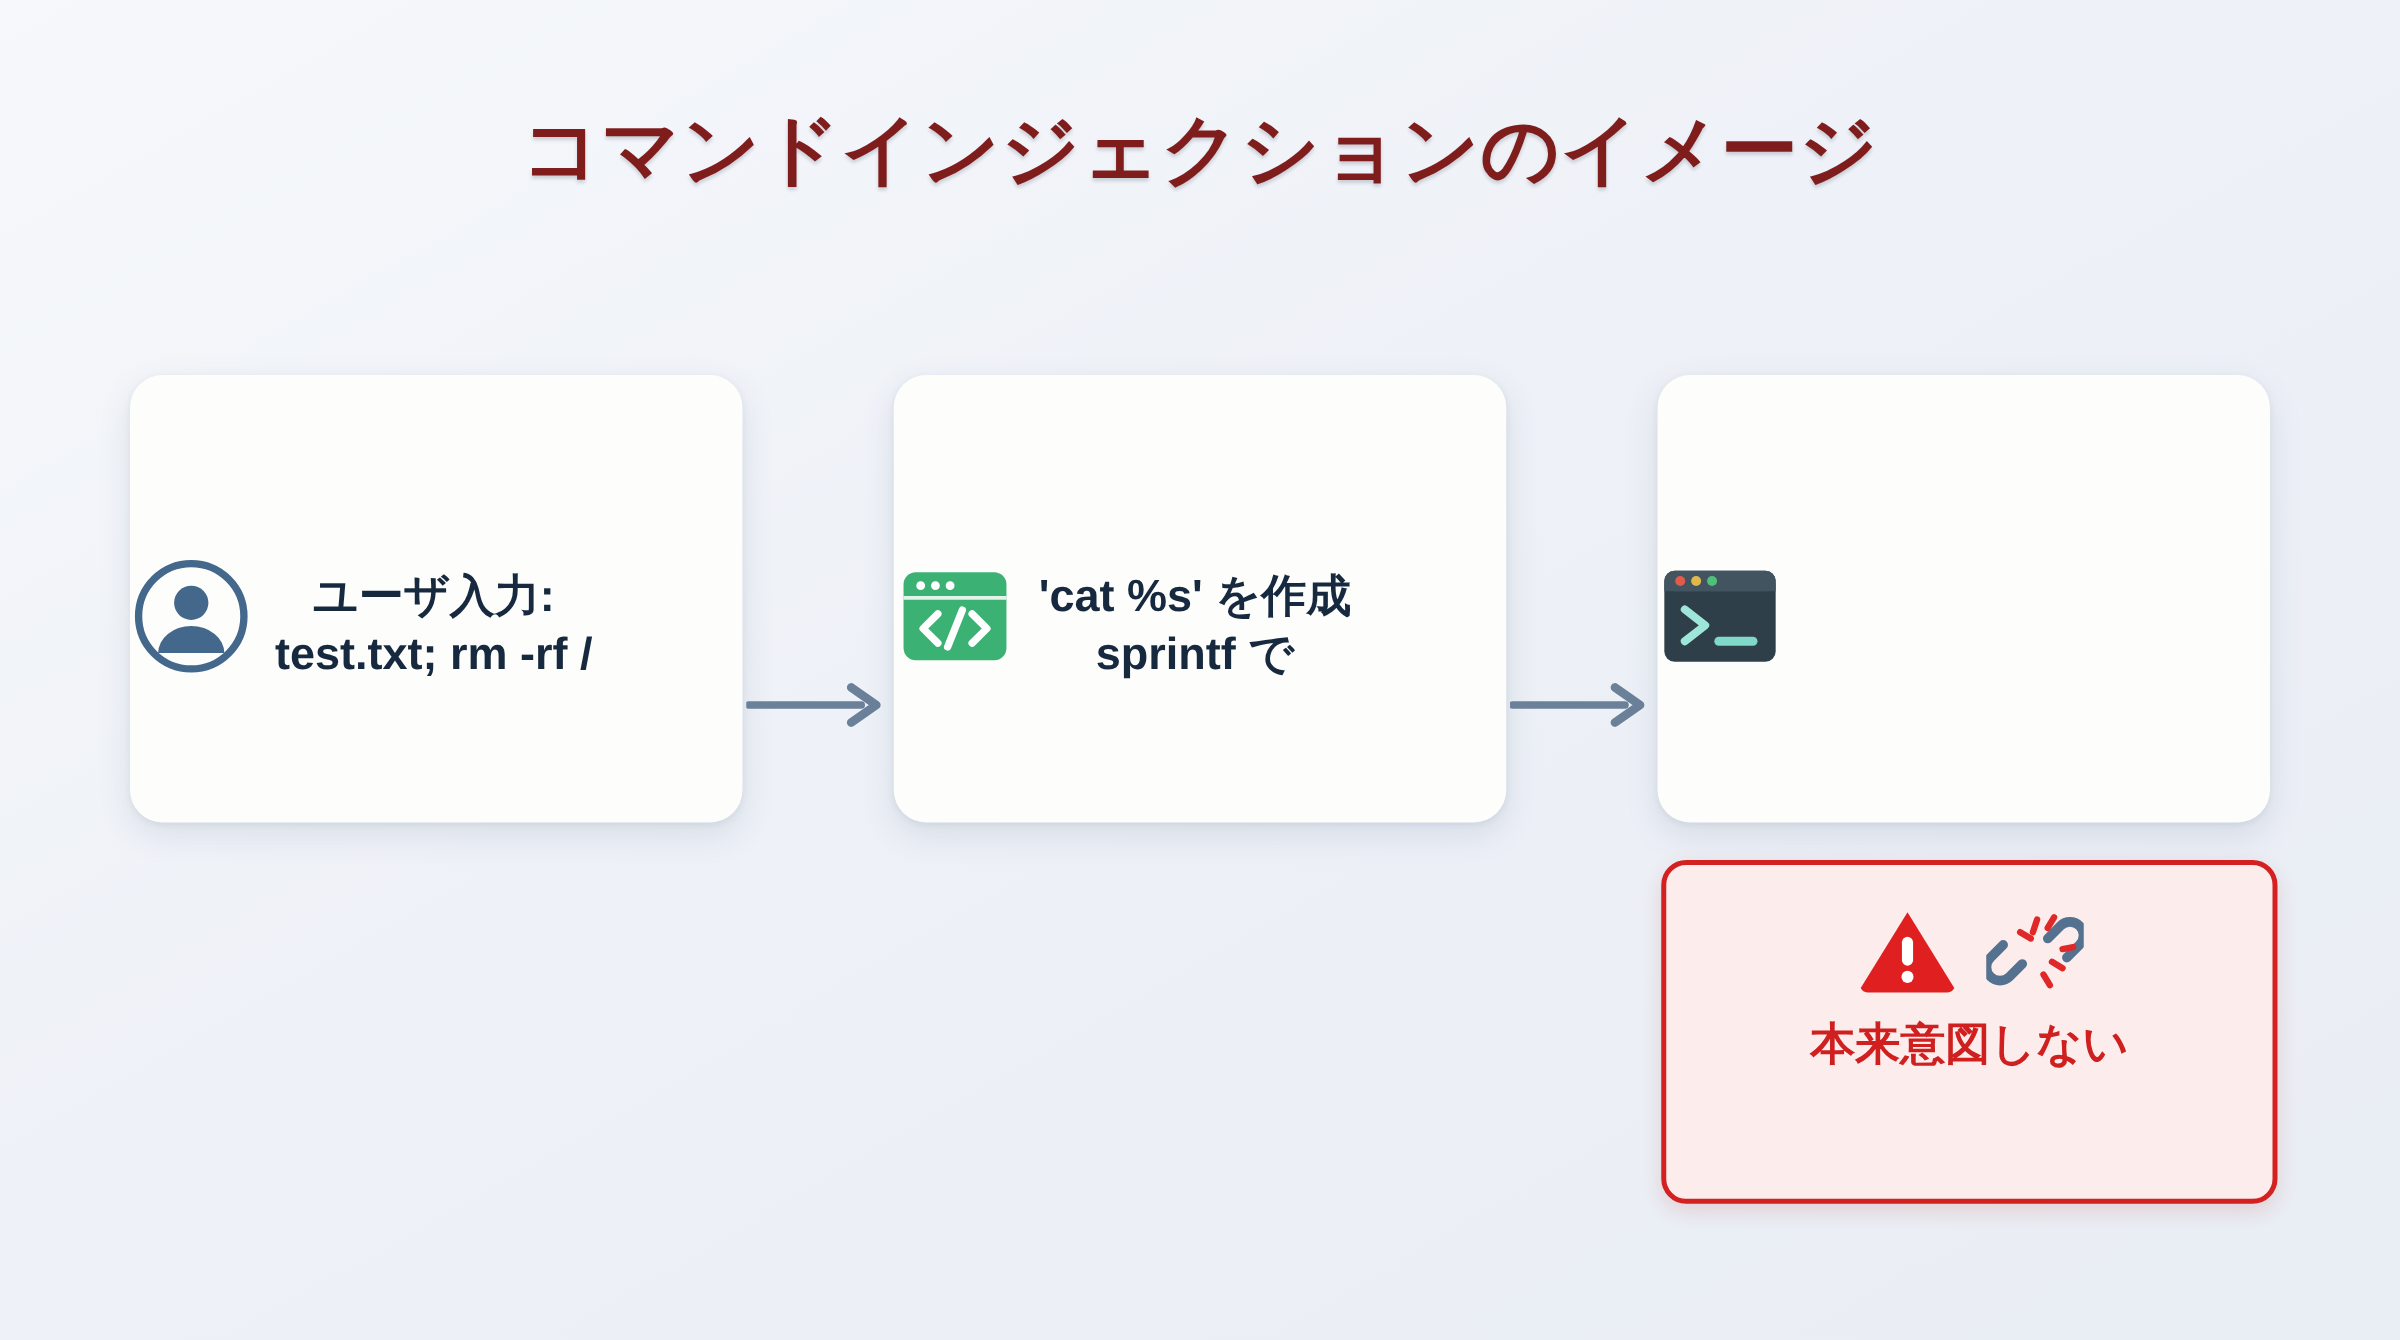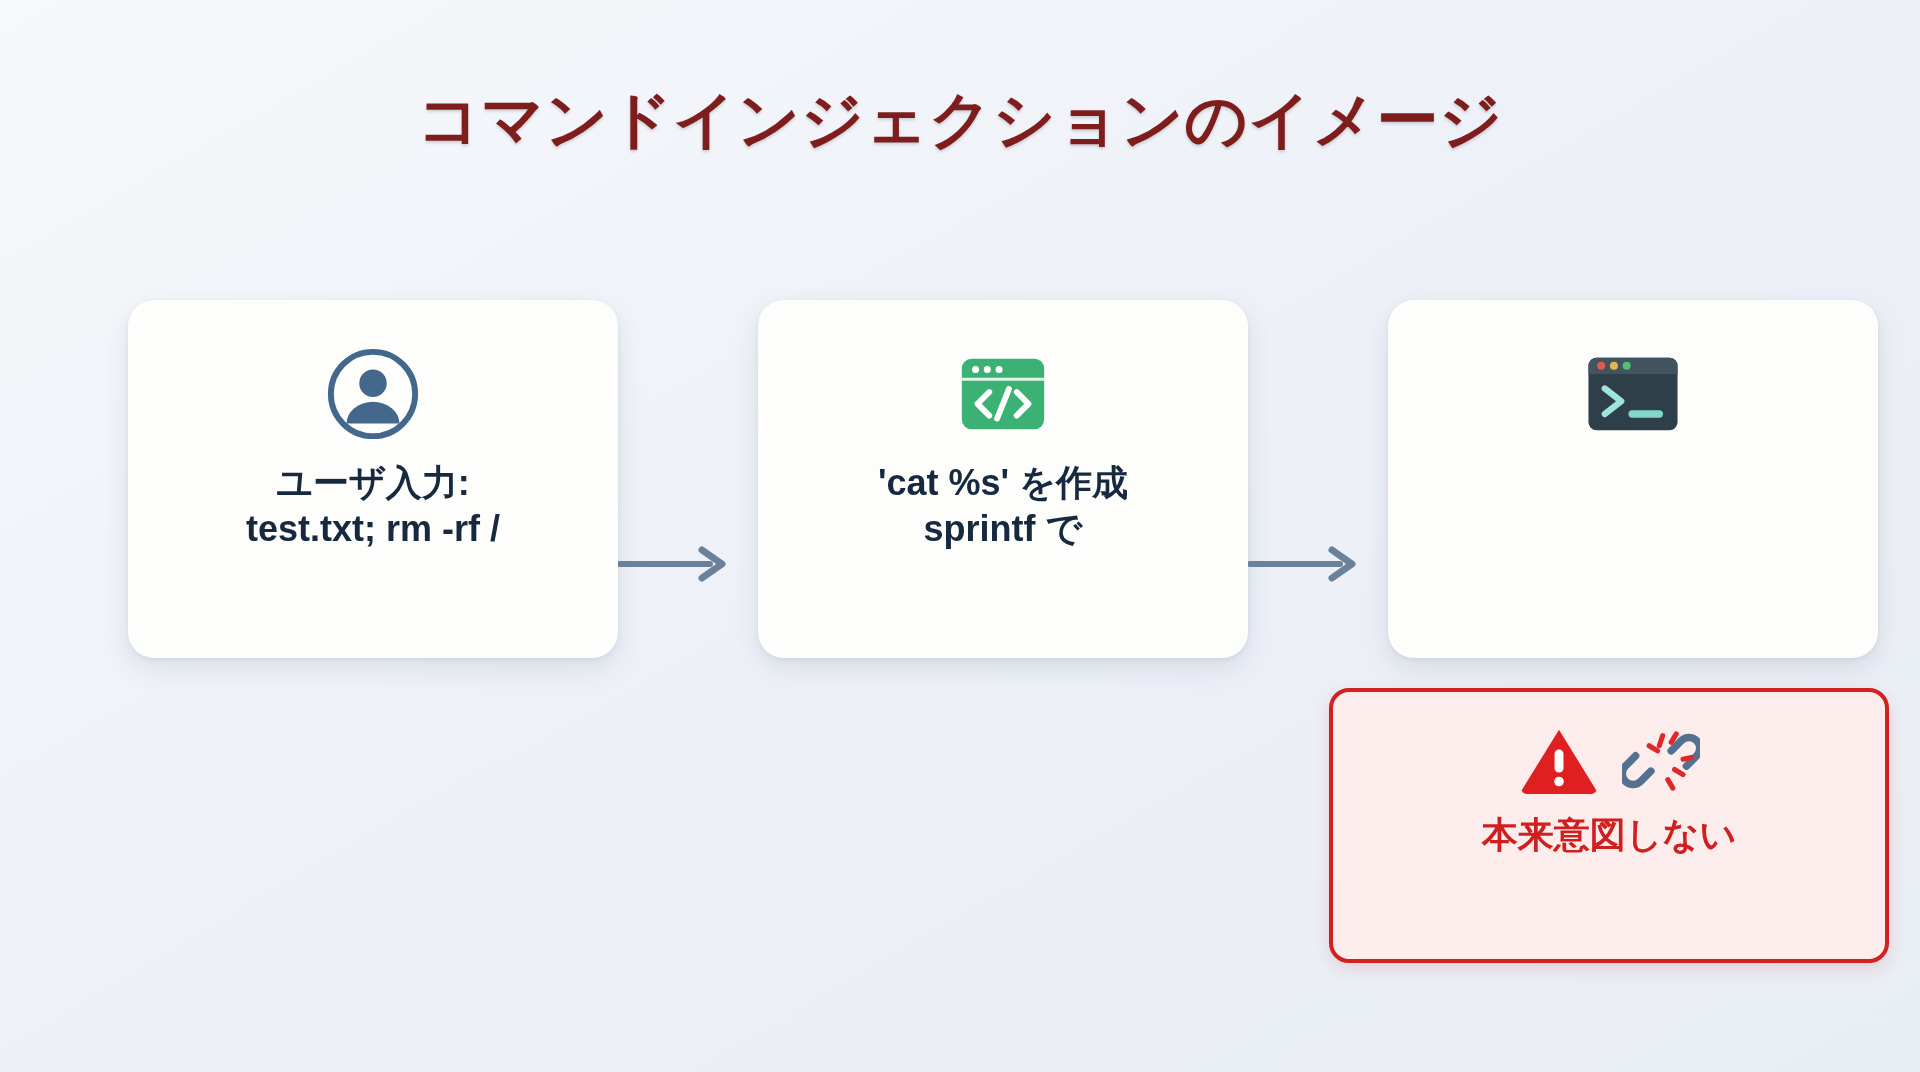--- a/index.html
+++ b/index.html
@@ -43,25 +43,24 @@
   }
 
   .card {
     width: 490px;
     min-height: 358px;
     background: #fdfdfc;
     border-radius: 26px;
     box-shadow: 0 10px 26px rgba(70,90,120,0.13),
                 0 2px 5px rgba(70,90,120,0.08);
     display: flex;
-    flex-direction: column;
+    flex-direction: row;
     align-items: center;
     padding-top: 42px;
     flex: 0 0 auto;
-    margin-left: 24px;
   }
 
   .card-icon {
     height: 104px;
     display: flex;
     align-items: center;
     justify-content: center;
     margin-bottom: 14px;
   }
 
@@ -84,21 +83,21 @@
     height: 358px;
     padding-top: 170px;
   }
   .arrow svg { display: block; }
 
   
   .warning {
     position: absolute;
     left: 1329px;
     top: 688px;
-    width: 560px;
+    width: 493px;
     height: 275px;
     background: #fdecec;
     border: 4px solid #d32020;
     border-radius: 20px;
     display: flex;
     flex-direction: column;
     align-items: center;
     padding-top: 26px;
     box-shadow: 0 6px 16px rgba(180,40,40,0.14);
   }

